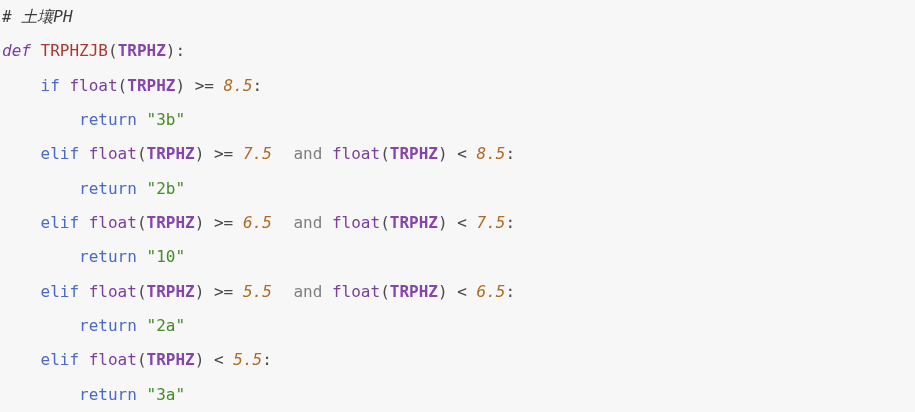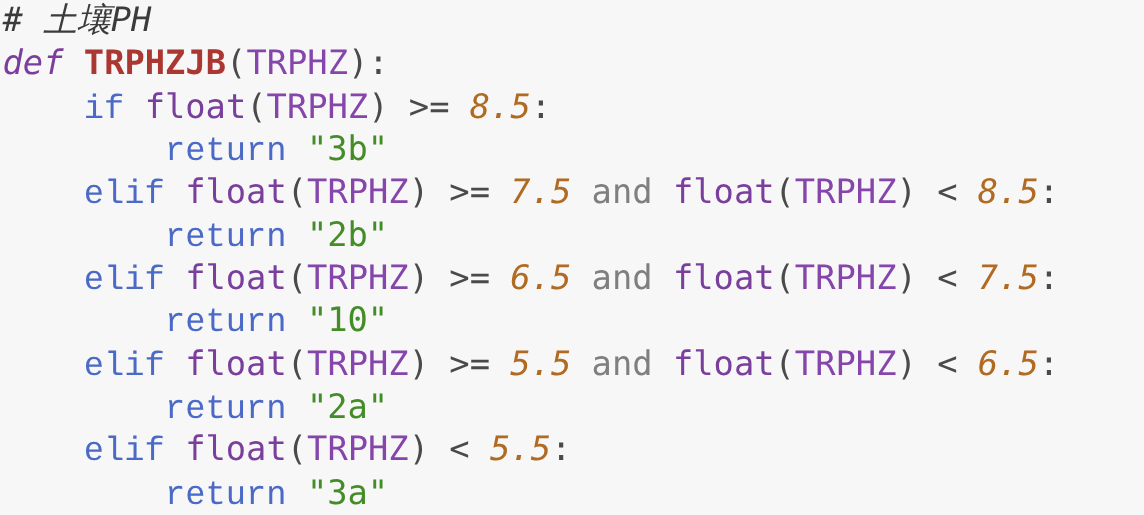--- a/index.html
+++ b/index.html
@@ -11,37 +11,37 @@
     height: 412px;
     overflow: hidden;
     background: var(--background, #f7f7f7);
   }
   .code-editor {
     box-sizing: border-box;
     width: 915px;
     height: 412px;
     padding: 0 0 0 2px;
     font-family: "DejaVu Sans Mono", "Liberation Mono", monospace;
-    font-size: 27px;
+    font-size: 16px;
     line-height: 34.33px;
     white-space: pre;
     color: var(--text, #333);
   }
   .code-line {
     height: 34.33px;
   }
   .tok-comment  { color: var(--comment);  font-style: italic; }
-  .tok-keyword  { color: var(--keyword); font-family: Liberation Mono, monospace; }
+  .tok-keyword  { color: var(--keyword); }
   .tok-storage  { color: var(--storage); font-style: italic; }
   .tok-builtin  { color: var(--builtin);  font-weight: normal; }
-  .tok-funcname { color: var(--funcname); font-weight: bold; text-align: center; }
-  .tok-variable { color: var(--variable); }
+  .tok-funcname { color: var(--funcname); font-weight: normal; text-align: center; }
+  .tok-variable { color: var(--variable); font-weight: bold; }
   .tok-number   { color: var(--number); font-style: italic; }
   .tok-string   { color: var(--string); }
   .tok-operator { color: var(--operator); }
   .tok-punct    { color: var(--punct); }
-  .tok-logical  { color: var(--logical); }
+  .tok-logical  { color: var(--logical); margin-left: 12px; }
   .tok-plain    { color: var(--text); }
 </style>
 </head>
 <body>
 
 <div class="code-editor"><div class="code-line"><span class="tok-comment"># 土壤PH</span></div><div class="code-line"><span class="tok-storage">def</span><span class="tok-plain"> </span><span class="tok-funcname">TRPHZJB</span><span class="tok-punct">(</span><span class="tok-variable">TRPHZ</span><span class="tok-punct">):</span></div><div class="code-line"><span class="tok-plain">    </span><span class="tok-keyword">if</span><span class="tok-plain"> </span><span class="tok-builtin">float</span><span class="tok-punct">(</span><span class="tok-variable">TRPHZ</span><span class="tok-punct">)</span><span class="tok-plain"> </span><span class="tok-operator">&gt;=</span><span class="tok-plain"> </span><span class="tok-number">8.5</span><span class="tok-punct">:</span></div><div class="code-line"><span class="tok-plain">        </span><span class="tok-keyword">return</span><span class="tok-plain"> </span><span class="tok-string">"3b"</span></div><div class="code-line"><span class="tok-plain">    </span><span class="tok-keyword">elif</span><span class="tok-plain"> </span><span class="tok-builtin">float</span><span class="tok-punct">(</span><span class="tok-variable">TRPHZ</span><span class="tok-punct">)</span><span class="tok-plain"> </span><span class="tok-operator">&gt;=</span><span class="tok-plain"> </span><span class="tok-number">7.5</span><span class="tok-plain"> </span><span class="tok-logical">and</span><span class="tok-plain"> </span><span class="tok-builtin">float</span><span class="tok-punct">(</span><span class="tok-variable">TRPHZ</span><span class="tok-punct">)</span><span class="tok-plain"> </span><span class="tok-operator">&lt;</span><span class="tok-plain"> </span><span class="tok-number">8.5</span><span class="tok-punct">:</span></div><div class="code-line"><span class="tok-plain">        </span><span class="tok-keyword">return</span><span class="tok-plain"> </span><span class="tok-string">"2b"</span></div><div class="code-line"><span class="tok-plain">    </span><span class="tok-keyword">elif</span><span class="tok-plain"> </span><span class="tok-builtin">float</span><span class="tok-punct">(</span><span class="tok-variable">TRPHZ</span><span class="tok-punct">)</span><span class="tok-plain"> </span><span class="tok-operator">&gt;=</span><span class="tok-plain"> </span><span class="tok-number">6.5</span><span class="tok-plain"> </span><span class="tok-logical">and</span><span class="tok-plain"> </span><span class="tok-builtin">float</span><span class="tok-punct">(</span><span class="tok-variable">TRPHZ</span><span class="tok-punct">)</span><span class="tok-plain"> </span><span class="tok-operator">&lt;</span><span class="tok-plain"> </span><span class="tok-number">7.5</span><span class="tok-punct">:</span></div><div class="code-line"><span class="tok-plain">        </span><span class="tok-keyword">return</span><span class="tok-plain"> </span><span class="tok-string">"10"</span></div><div class="code-line"><span class="tok-plain">    </span><span class="tok-keyword">elif</span><span class="tok-plain"> </span><span class="tok-builtin">float</span><span class="tok-punct">(</span><span class="tok-variable">TRPHZ</span><span class="tok-punct">)</span><span class="tok-plain"> </span><span class="tok-operator">&gt;=</span><span class="tok-plain"> </span><span class="tok-number">5.5</span><span class="tok-plain"> </span><span class="tok-logical">and</span><span class="tok-plain"> </span><span class="tok-builtin">float</span><span class="tok-punct">(</span><span class="tok-variable">TRPHZ</span><span class="tok-punct">)</span><span class="tok-plain"> </span><span class="tok-operator">&lt;</span><span class="tok-plain"> </span><span class="tok-number">6.5</span><span class="tok-punct">:</span></div><div class="code-line"><span class="tok-plain">        </span><span class="tok-keyword">return</span><span class="tok-plain"> </span><span class="tok-string">"2a"</span></div><div class="code-line"><span class="tok-plain">    </span><span class="tok-keyword">elif</span><span class="tok-plain"> </span><span class="tok-builtin">float</span><span class="tok-punct">(</span><span class="tok-variable">TRPHZ</span><span class="tok-punct">)</span><span class="tok-plain"> </span><span class="tok-operator">&lt;</span><span class="tok-plain"> </span><span class="tok-number">5.5</span><span class="tok-punct">:</span></div><div class="code-line"><span class="tok-plain">        </span><span class="tok-keyword">return</span><span class="tok-plain"> </span><span class="tok-string">"3a"</span></div></div>
 
 </body></html>

